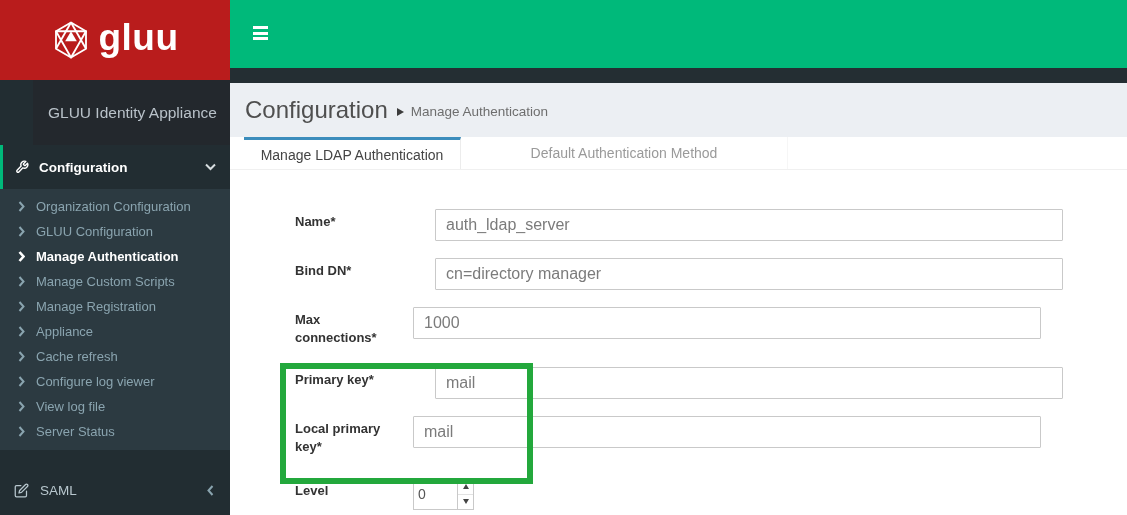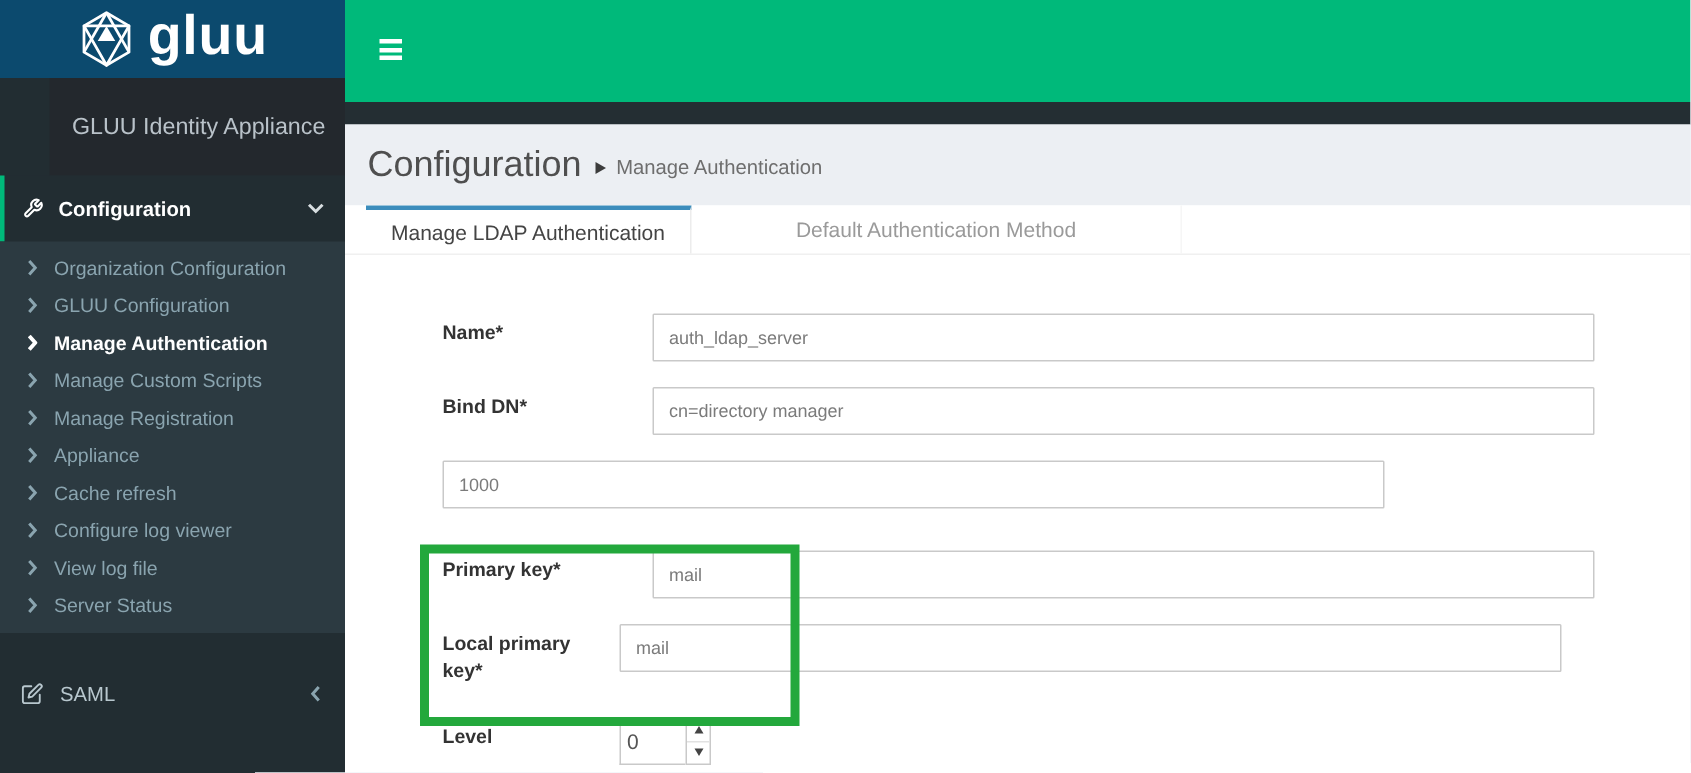--- a/index.html
+++ b/index.html
@@ -1,21 +1,21 @@
 <!DOCTYPE html>
 <html><head>
 <meta charset="utf-8">
 <style>
   * { margin:0; padding:0; box-sizing:border-box; }
   html,body { width:1127px; height:515px; overflow:hidden; font-family:"Liberation Sans",sans-serif; background:#ecf0f5; }
   body { position:relative; }
 
   
   .sidebar { position:absolute; left:0; top:0; width:230px; height:515px; background:#222d32; z-index:5; }
-  .logo-area { height:52px; background:#0c4a6e; display:flex; align-items:center; justify-content:center; gap:7px; }
+  .logo-area { height:80px; background:#b91c1c; display:flex; align-items:center; justify-content:center; gap:7px; }
   .logo-text { color:#fff; font-size:37px; font-weight:bold; letter-spacing:0.5px; line-height:1; padding-bottom:6px; }
   .brand-band { height:65px; background:#23282d; display:flex; align-items:center; padding-left:15px; color:#b9c2c9; font-size:15.5px;margin-left:33px; }
   .menu-header { height:44px; display:flex; align-items:center; gap:10px; padding-left:12px; padding-right:14px;
                  background:#222d32; border-left:3px solid #00b97a; color:#fff; font-size:13.5px; font-weight:bold; cursor:pointer; }
   .menu-header .chev { margin-left:auto; color:#d7dde0; display:flex; }
   .submenu { background:#2c3a41; padding:5px 0 6px 0; }
   .submenu-item { height:25px; display:flex; align-items:center; gap:11px; padding-left:18px; color:#8aa4af; font-size:13px; cursor:pointer; }
   .submenu-item.active { color:#ffffff; font-weight:bold; }
   .side-bottom-item { height:41px; display:flex; align-items:center; gap:11px; padding-left:14px; padding-right:16px;
                       color:#b8c7ce; font-size:13.5px; cursor:pointer;margin-top:20px; }
@@ -38,21 +38,21 @@
   .tab.active { width:217px; border-top:3px solid #3c8dbc; border-right:1px solid #ececec; color:#444; }
   .tab.inactive { width:327px; color:#9a9a9a; border-right:1px solid #f6f6f6; }
 
   .form-area { padding:39px 0 0 65px; }
   .form-row { display:flex; align-items:flex-start; }
   .form-row.h1 { height:49px;gap:22px; }
   .form-row.h2 { height:60px; }
   .form-row.h3 { height:62px; }
   .field-label { width:100px; margin-right:18px; padding-top:4px; font-size:13px; font-weight:bold; color:#333; line-height:18px; }
   .text-input { width:628px; height:32px; border:1px solid #c9c9c9; border-radius:1px; padding-left:10px;
-                font-size:12px; color:#7b7b7b; font-family:"Liberation Sans",sans-serif; background:#fff; outline:none; }
+                font-size:16px; color:#7b7b7b; font-family:"Liberation Sans",sans-serif; background:#fff; outline:none; }
   .spinner { display:flex; }
   .spin-input { width:44px; height:32px; border:1px solid #c9c9c9; border-right:none; padding-left:4px;
                 font-size:14px; color:#555; font-family:"Liberation Sans",sans-serif; outline:none; }
   .spin-btns { width:17px; height:32px; border:1px solid #c9c9c9; display:flex; flex-direction:column; background:#fff; }
   .spin-btn { flex:1; display:flex; align-items:center; justify-content:center; cursor:pointer; }
   .spin-btn.up { border-bottom:1px solid #e2e2e2; }
   .tri-up { width:0; height:0; border-left:3.5px solid transparent; border-right:3.5px solid transparent; border-bottom:5px solid #444; }
   .tri-down { width:0; height:0; border-left:3.5px solid transparent; border-right:3.5px solid transparent; border-top:5px solid #444; }
 
   
@@ -234,20 +234,21 @@
     <div class="form-area">
       <div class="form-row h1">
         <div class="field-label">Name*</div>
         <input class="text-input" type="text" value="auth_ldap_server" style="">
       </div>
       <div class="form-row h1">
         <div class="field-label">Bind DN*</div>
         <input class="text-input" type="text" value="cn=directory manager" style="">
       </div>
       <div class="form-row h2">
+        <div class="field-label">Max connections*</div>
         <input class="text-input" type="text" value="1000" style="">
       </div>
       <div class="form-row h1">
         <div class="field-label">Primary key*</div>
         <input class="text-input" type="text" value="mail" style="">
       </div>
       <div class="form-row h3">
         <div class="field-label">Local primary key*</div>
         <input class="text-input" type="text" value="mail" style="">
       </div>

